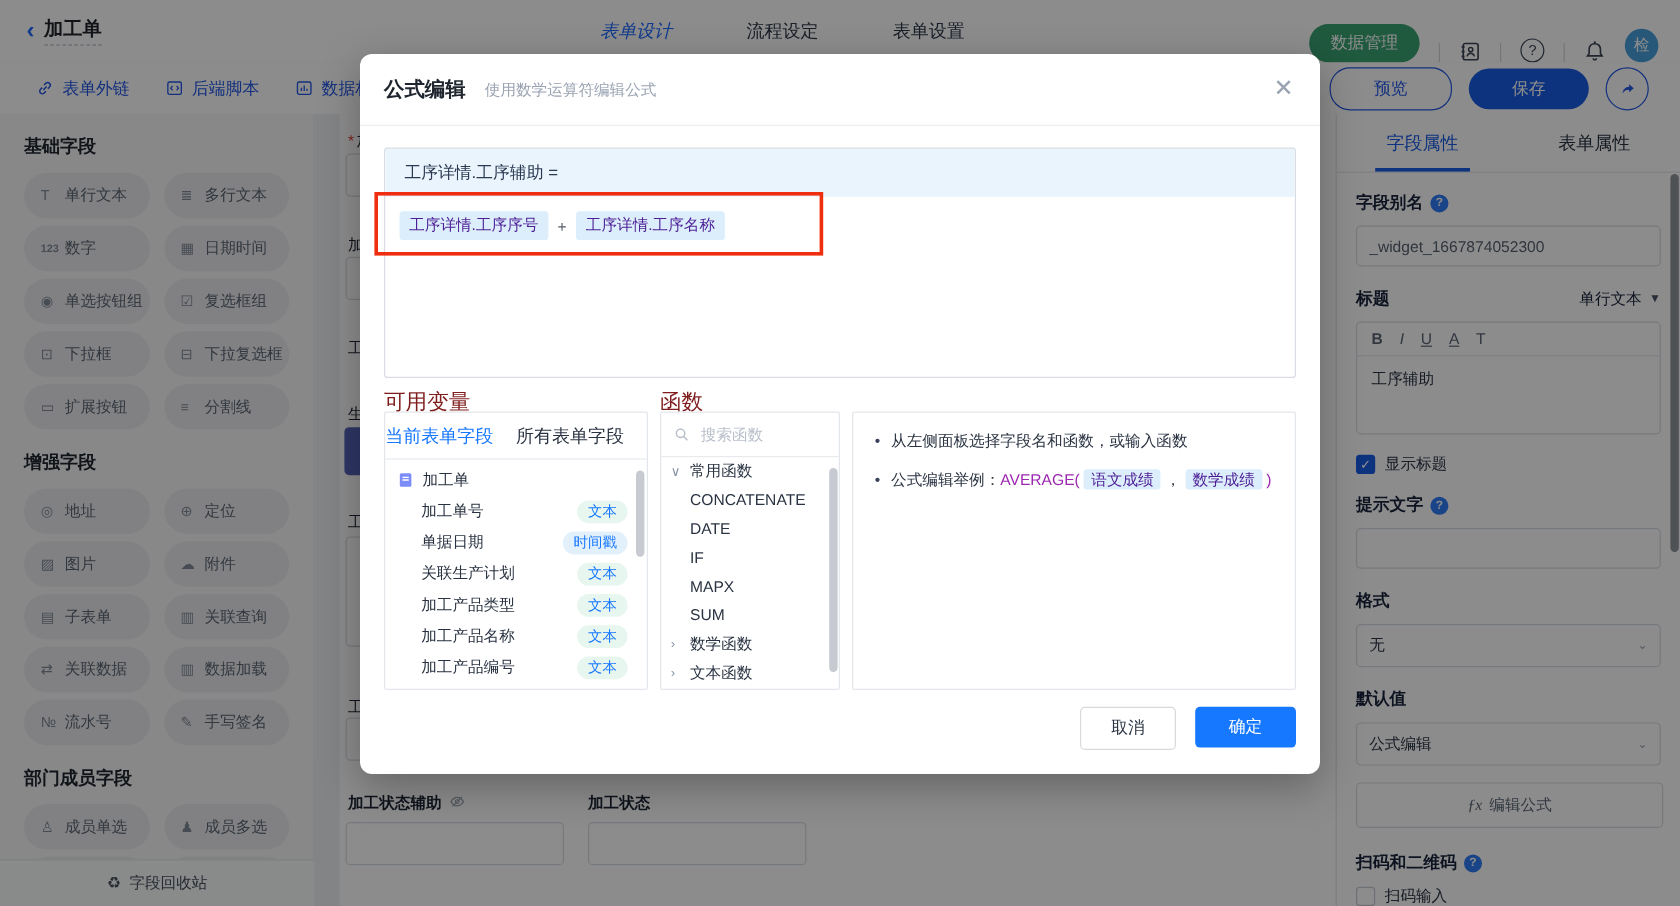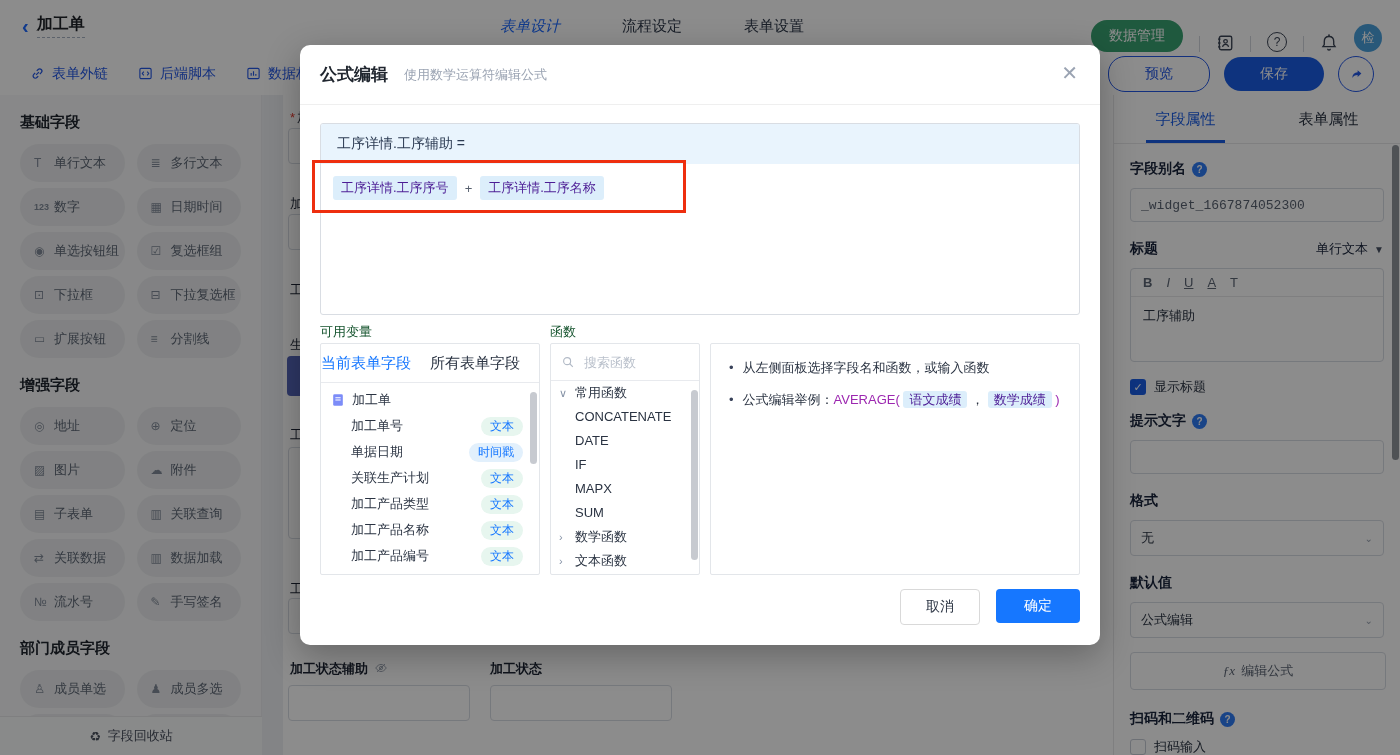--- a/index.html
+++ b/index.html
@@ -50,21 +50,21 @@
 
   
   .rpanel{left:1113px;top:95px;width:287px;height:660px;background:#fff;border-left:1px solid #e7e8ea;box-sizing:border-box;}
   .rp-tabs{display:flex;height:48px;border-bottom:1px solid #e7e8ea;}
   .rp-tab{flex:1;display:flex;align-items:center;justify-content:center;font-size:15px;color:#2a3342;cursor:pointer;position:relative;}
   .rp-tab.active{color:#1b5ee6;}
   .rp-tab.active::after{content:"";position:absolute;left:32px;right:32px;bottom:0;height:3px;background:#1b5ee6;}
   .rp-body{padding:16px 16px 0;}
   .rp-label{font-size:14px;font-weight:700;color:#19243b;display:flex;align-items:center;gap:6px;margin-bottom:10px;}
   .help{width:15px;height:15px;border-radius:50%;background:#2f7cf6;color:#fff;font-size:10px;display:inline-flex;align-items:center;justify-content:center;cursor:pointer;}
-  .rp-input{width:100%;height:34px;border:1px solid #d8dce3;border-radius:4px;box-sizing:border-box;padding:0 10px;font-size:13px;color:#5a6372;background:#fff;font-family:Liberation Mono, monospace;}
+  .rp-input{width:100%;height:34px;border:1px solid #d8dce3;border-radius:4px;box-sizing:border-box;padding:0 10px;font-size:13px;color:#5a6372;background:#fff;font-family:Liberation Sans, sans-serif;}
   .rp-row{display:flex;align-items:center;justify-content:space-between;margin:18px 0 10px;}
   .type-select{display:flex;align-items:center;gap:6px;font-size:13px;color:#19243b;cursor:pointer;}
   .caret{font-size:10px;color:#4a5364;}
   .editor{border:1px solid #d8dce3;border-radius:4px;}
   .editor-toolbar{display:flex;align-items:center;gap:14px;padding:6px 12px;border-bottom:1px solid #e7e8ea;color:#5d6675;font-size:13px;}
   .ed-btn{cursor:pointer;}
   .ed-b{font-weight:700;}
   .ed-i{font-style:italic;}
   .ed-u,.ed-a{text-decoration:underline;}
   .editor-content{padding:10px 12px;height:44px;font-size:13px;color:#2a3342;}
@@ -83,21 +83,21 @@
   .m-header{height:60px;border-bottom:1px solid #efefef;display:flex;align-items:center;padding:0 20px;box-sizing:border-box;}
   .m-title{font-size:17px;font-weight:700;color:#20262f;}
   .m-sub{font-size:13px;color:#9aa3b2;margin-left:16px;}
   .m-close{position:absolute;right:22px;top:16px;font-size:20px;color:#9aa3b2;cursor:pointer;}
   .formula-box{position:absolute;left:20px;top:78px;width:760px;height:192px;border:1px solid #d9dde3;border-radius:3px;box-sizing:border-box;overflow:hidden;}
   .formula-target{height:40px;background:#e9f4fd;display:flex;align-items:center;padding:0 16px;font-size:14px;color:#2b3a52;}
   .formula-body{padding:12px 12px;display:flex;align-items:center;gap:8px;}
   .chip{background:#dceefb;color:#4c1d95;font-size:13px;padding:3px 8px;border-radius:3px;cursor:pointer;white-space:nowrap;}
   .op{color:#57606e;font-size:13px;}
   .red-annotation{position:absolute;left:12px;top:115px;width:374px;height:53px;border:3px solid #ee2e0e;box-sizing:border-box;pointer-events:none;}
-  .panel-label{position:absolute;font-size:13px;color:#14532d;}
+  .panel-label{position:absolute;font-size:18px;color:#7f1d1d;}
   .m-panel{position:absolute;border:1px solid #e3e6ea;border-radius:2px;box-sizing:border-box;background:#fff;overflow:hidden;}
   .var-tabs{display:flex;height:38px;border-bottom:1px solid #e8eaee;align-items:center;}
   .var-tab{flex:1;font-size:15px;color:#2a3342;cursor:pointer;}
   .var-tab.active{color:#1677ff;}
   .tree-form{display:flex;align-items:center;gap:7px;padding:8px 0 4px 10px;font-size:13px;color:#2a3342;cursor:pointer;}
   .vrow{display:flex;align-items:center;justify-content:space-between;height:26px;padding:0 16px 0 30px;cursor:pointer;}
   .vname{font-size:13px;color:#2a3342;}
   .badge{font-size:12px;color:#1677ff;background:#e7f6ef;border-radius:10px;padding:1px 9px;}
   .badge.time{background:#e2f0fc;}
   .panel-thumb{position:absolute;width:7px;background:#c7cad0;border-radius:4px;}

